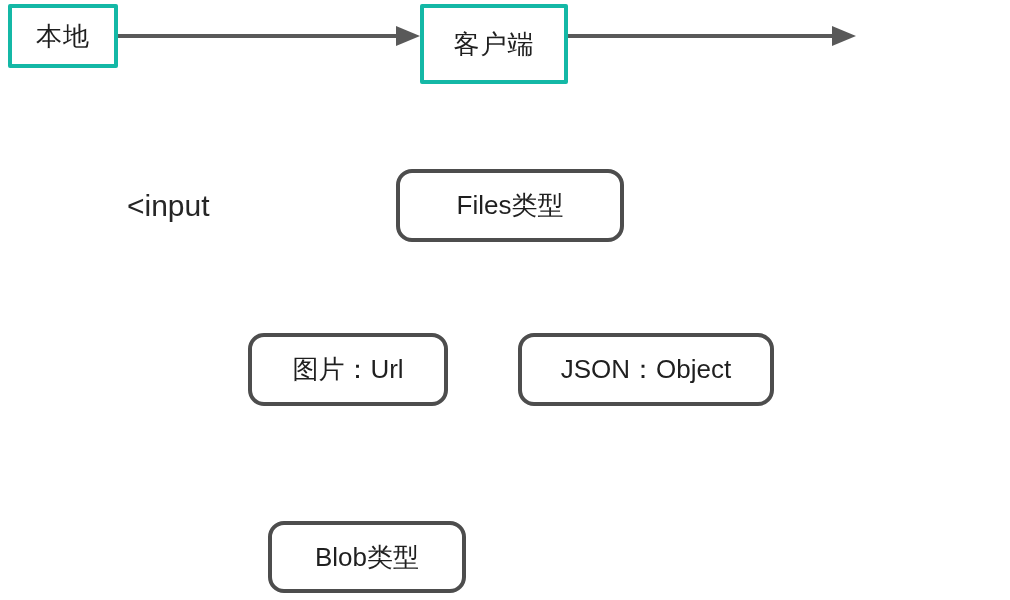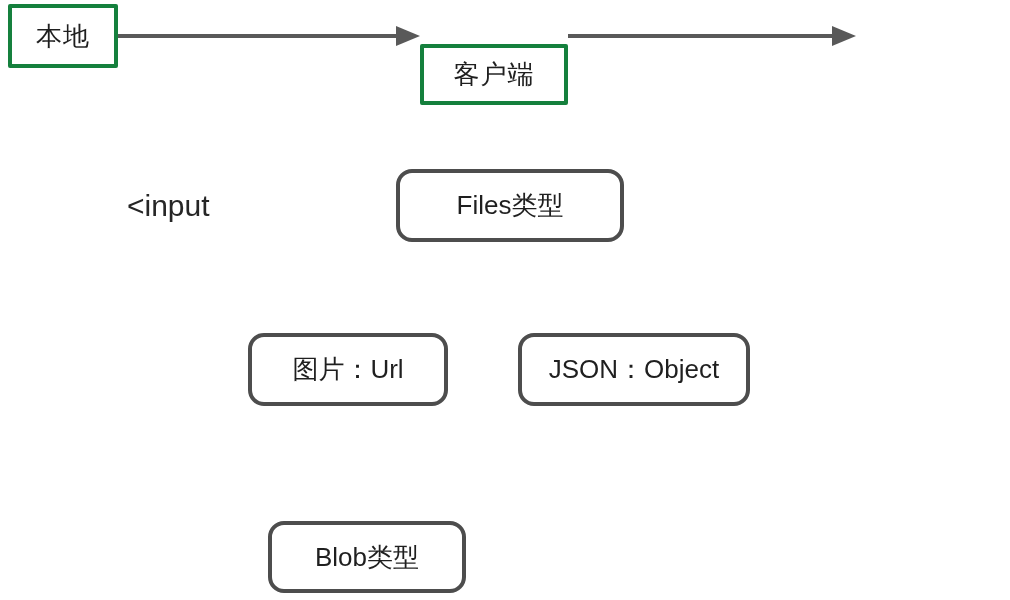--- a/index.html
+++ b/index.html
@@ -11,21 +11,21 @@
   .canvas {
     position: relative;
     width: 1010px;
     height: 600px;
     background: #ffffff;
     overflow: hidden;
   }
   .flow-node {
     position: absolute;
     box-sizing: border-box;
-    border: 4px solid #15803d;
+    border: 4px solid #14b8a6;
     border-radius: 2px;
     background: #ffffff;
     display: flex;
     align-items: center;
     justify-content: center;
     font-size: 26px;
     color: #1f1f1f;
     letter-spacing: 1px;
   }
   .type-node {
@@ -46,28 +46,28 @@
   }
   .annotation {
     position: absolute;
     font-size: 30px;
     color: #262626;
     white-space: nowrap;
   }
 
   
   .pos-local       { left: 8px;   top: 4px;   width: 110px; height: 64px; }
-  .pos-client      { left: 420px; top: 4px;   width: 148px; height: 61px; margin-top: 40px; }
+  .pos-client      { left: 420px; top: 4px;   width: 148px; height: 80px; }
   .pos-server      { left: 856px; top: 4px;   width: 149px; height: 65px; }
   .pos-arrow1      { left: 118px; top: 24px;  width: 302px; height: 24px; }
   .pos-arrow2      { left: 568px; top: 24px;  width: 288px; height: 24px; }
   .pos-input-text  { left: 127px; top: 189px; }
   .pos-files       { left: 396px; top: 169px; width: 228px; height: 73px; }
   .pos-image-url   { left: 248px; top: 333px; width: 200px; height: 73px; }
-  .pos-json-object { left: 518px; top: 333px; width: 232px; height: 73px; }
+  .pos-json-object { left: 518px; top: 333px; width: 256px; height: 73px; }
   .pos-blob        { left: 268px; top: 521px; width: 198px; height: 72px; }
   .pos-arraybuffer { left: 517px; top: 522px; width: 251px; height: 71px; }
 </style>
 </head>
 <body>
 
 <div class="canvas">
 
   <div class="flow-node pos-local">
     <span>本地</span>

